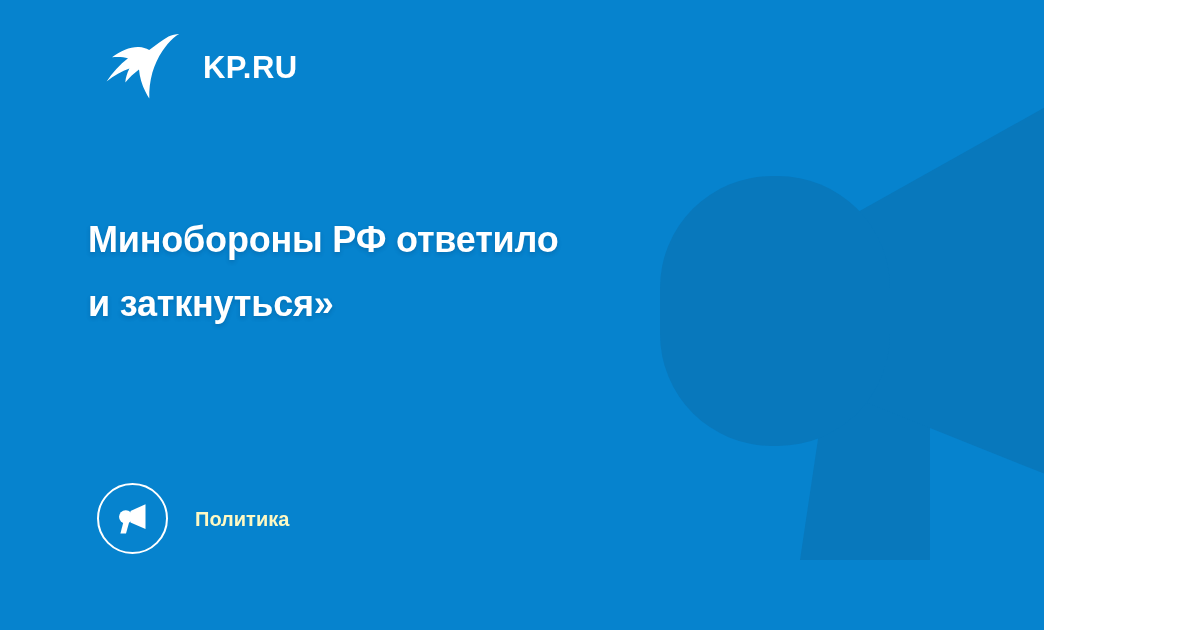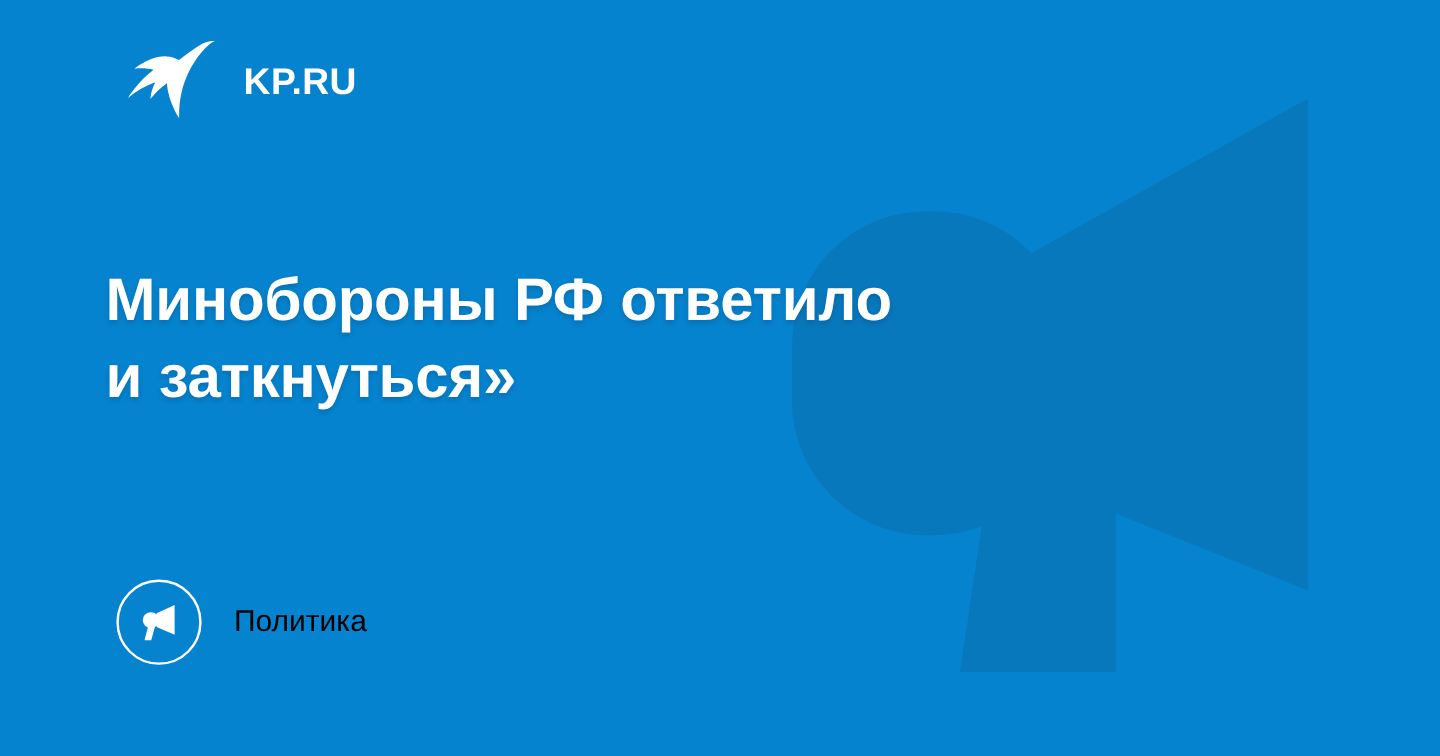--- a/index.html
+++ b/index.html
@@ -3,21 +3,21 @@
 <meta charset="utf-8">
 <title>KP.RU share card</title>
 <style>
   html, body {
     margin: 0;
     padding: 0;
     background: #ffffff;
   }
   #card {
     position: relative;
-    width: 1200px;
+    width: 1044px;
     height: 630px;
     overflow: hidden;
     background: #0683CE;
     font-family: "Liberation Sans", "DejaVu Sans", sans-serif;
     -webkit-font-smoothing: antialiased;
   }
 
   
   #watermark {
     position: absolute;
@@ -52,21 +52,21 @@
   }
 
   
   #headline {
     position: absolute;
     left: 88px;
     top: 184px;
     width: 1030px;
     z-index: 5;
     color: #ffffff;
-    font-size: 50px;
+    font-size: 36px;
     font-weight: bold;
     line-height: 64px;
     letter-spacing: -0.2px;
     text-shadow: 0 2px 4px rgba(0, 40, 80, 0.22);
   }
   #headline .hl-line {
     display: block;
     white-space: nowrap;
   }
 
@@ -86,23 +86,23 @@
     border-radius: 50%;
     border: 2px solid #ffffff;
     display: flex;
     align-items: center;
     justify-content: center;
     box-sizing: border-box;
     flex: none;
   }
   #rubric-circle svg { display: block; }
   #rubric-label {
-    color: #000000;
-    font-size: 25px;
-    font-weight: normal;
+    color: #fef9c3;
+    font-size: 20px;
+    font-weight: bold;
     line-height: 1;
     white-space: nowrap;
   }
 </style>
 </head>
 <body>
 
 <div id="card" style="background: rgb(6, 131, 206);">
 
   <svg id="watermark" viewBox="0 0 1200 630" preserveAspectRatio="none" aria-hidden="true">

